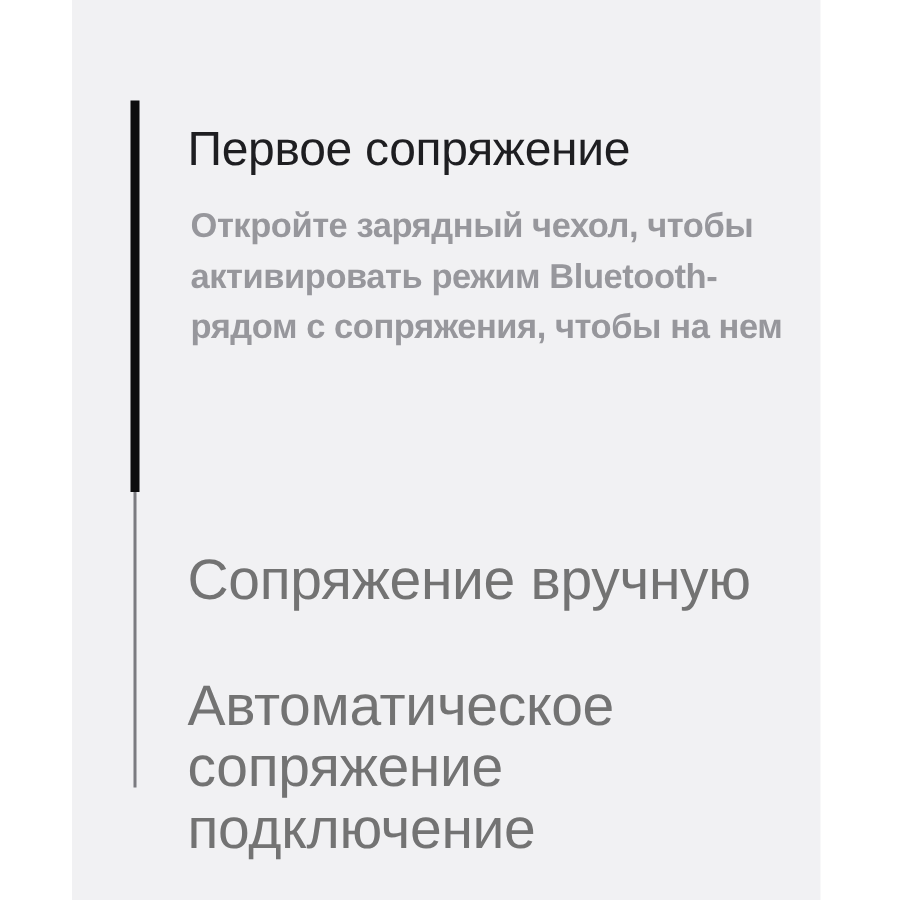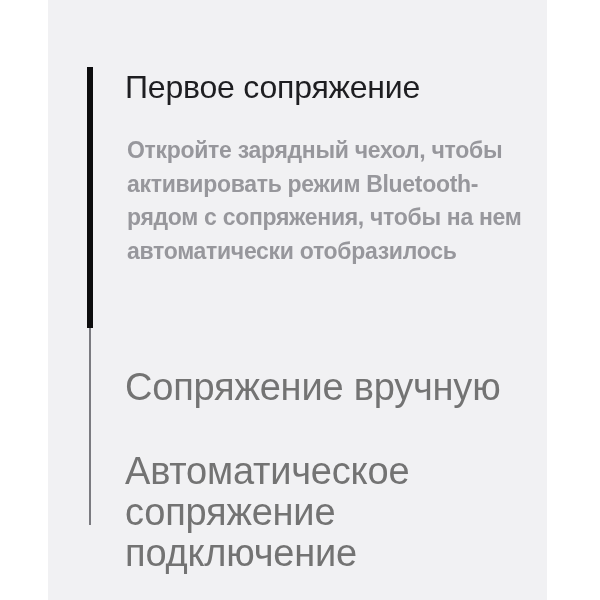--- a/index.html
+++ b/index.html
@@ -37,21 +37,21 @@
     position: absolute;
     left: 89px;
     top: 328px;
     width: 2px;
     height: 197px;
     background: #7b7b80;
   }
   .title-active {
     position: absolute;
     left: 125px;
-    top: 68px;
+    top: 80px;
     font-size: 32px;
     line-height: 38px;
     letter-spacing: -0.2px;
     color: #1e1e21;
     white-space: nowrap;
     cursor: default;
   }
   .body-text {
     position: absolute;
     left: 127px;
@@ -94,20 +94,19 @@
 
   <div class="bar-active"></div>
   <div class="bar-track"></div>
 
   <div class="title-active">Первое сопряжение</div>
 
   <div class="body-text">
     <div class="line">Откройте зарядный чехол, чтобы</div>
     <div class="line">активировать режим Bluetooth-</div>
     <div class="line">рядом с сопряжения, чтобы на нем</div>
-    <div class="line">автоматически отобразилось</div>
   </div>
 
   <div class="title-collapsed title-manual">Сопряжение вручную</div>
 
   <div class="title-collapsed title-auto">Автоматическое сопряжение подключение</div>
 
 </div>
 
 </body></html>

